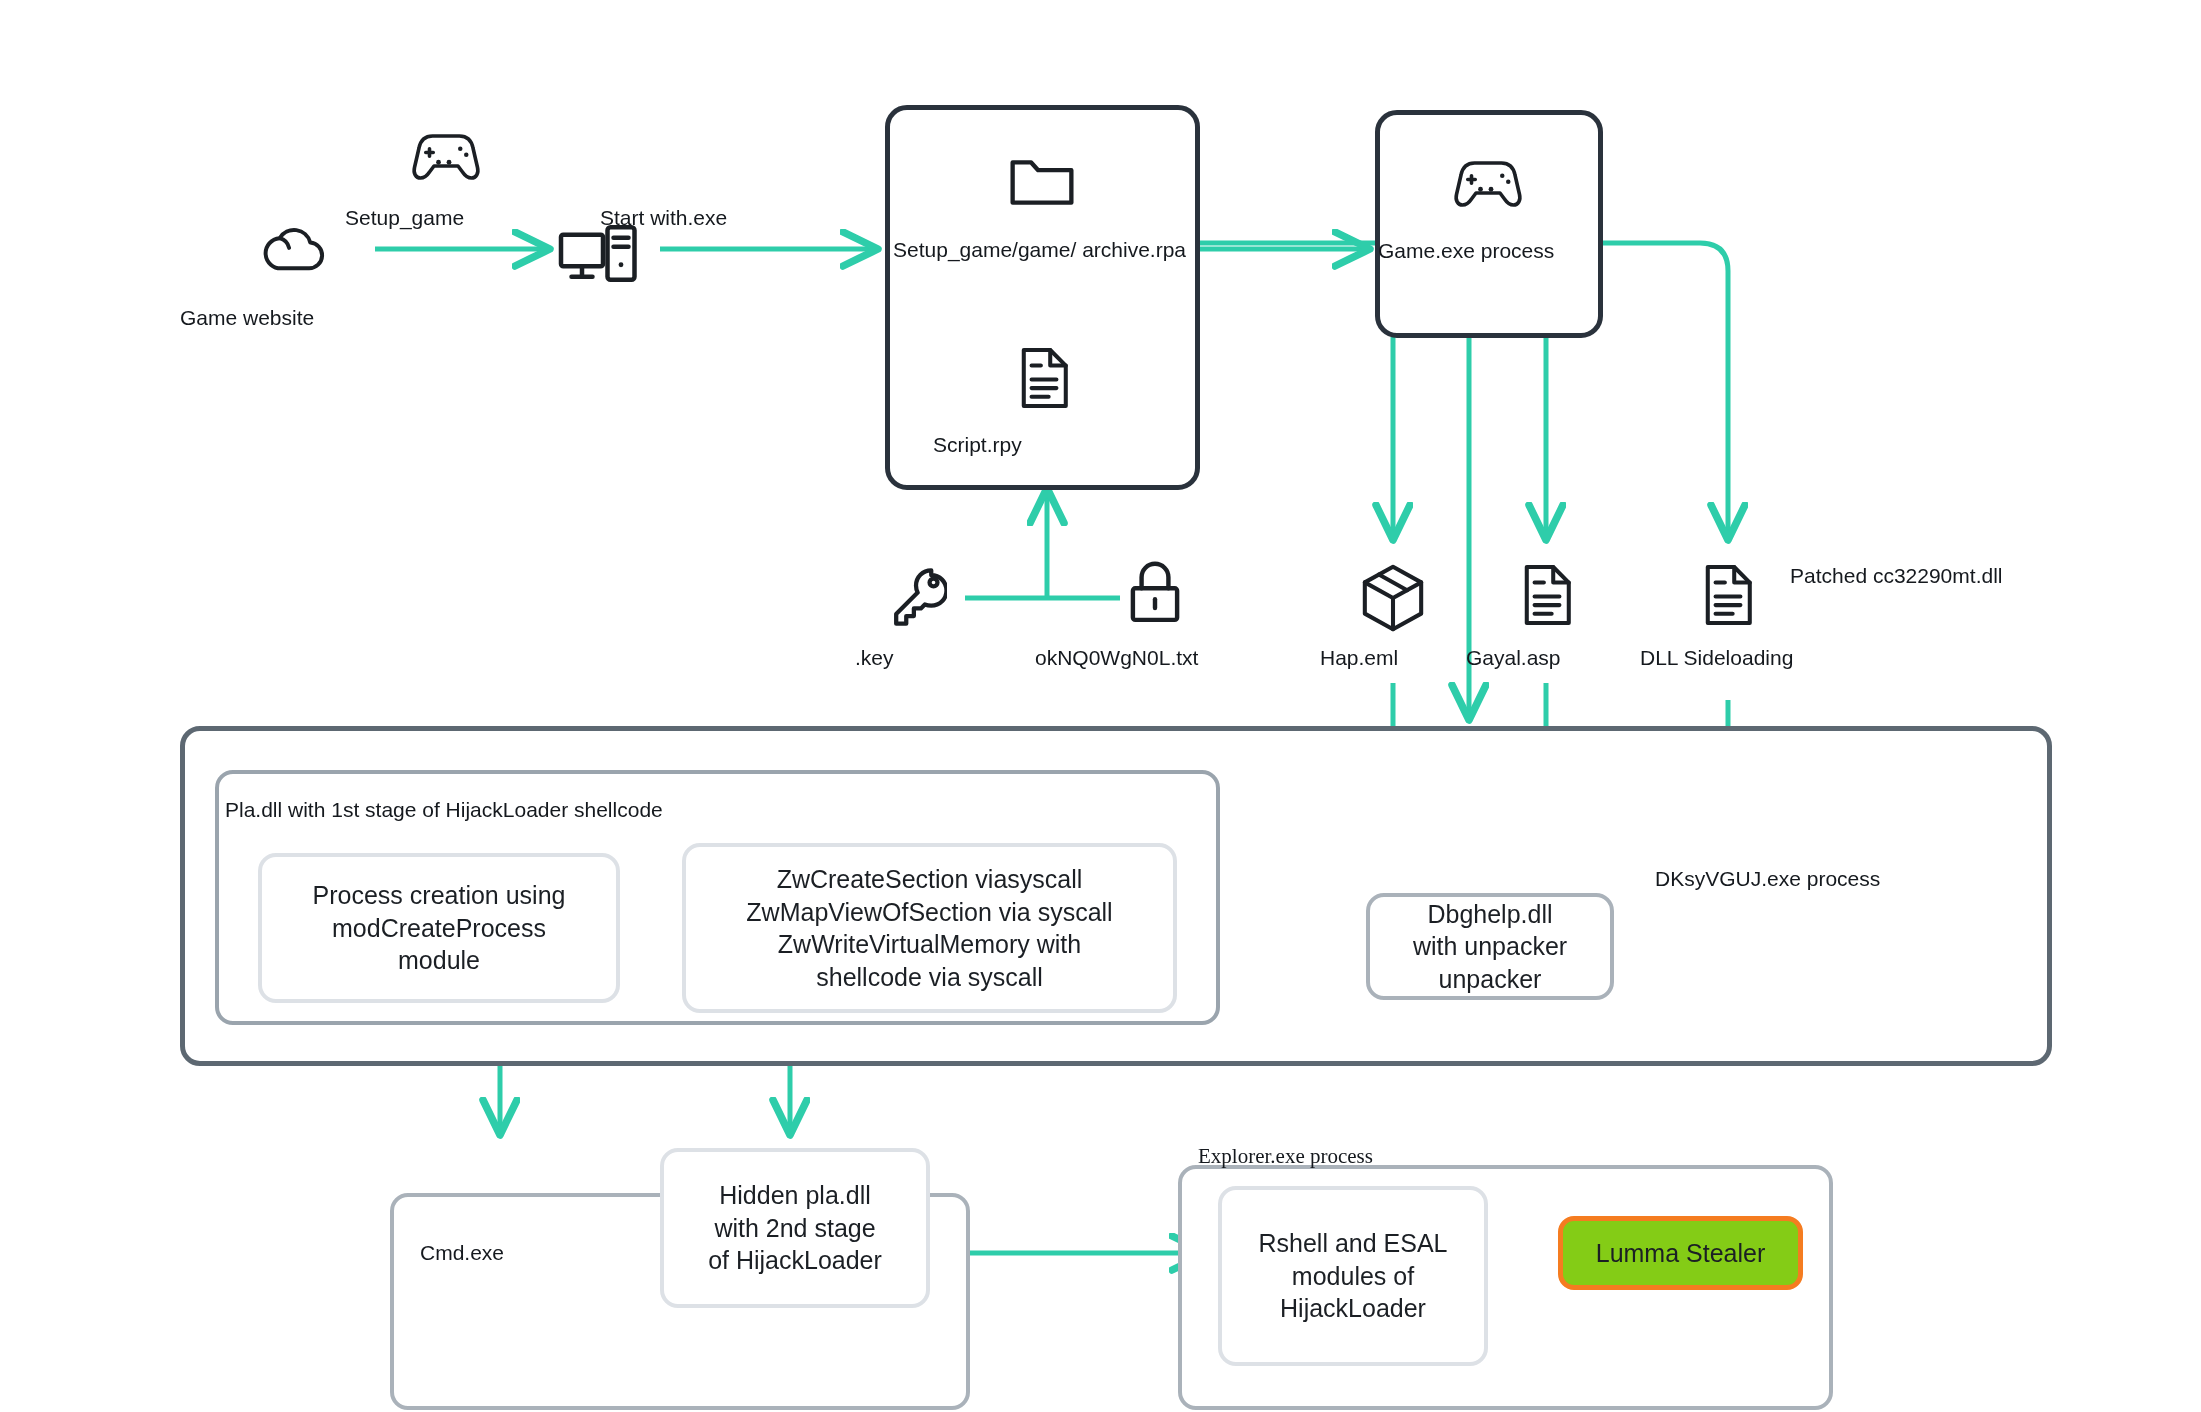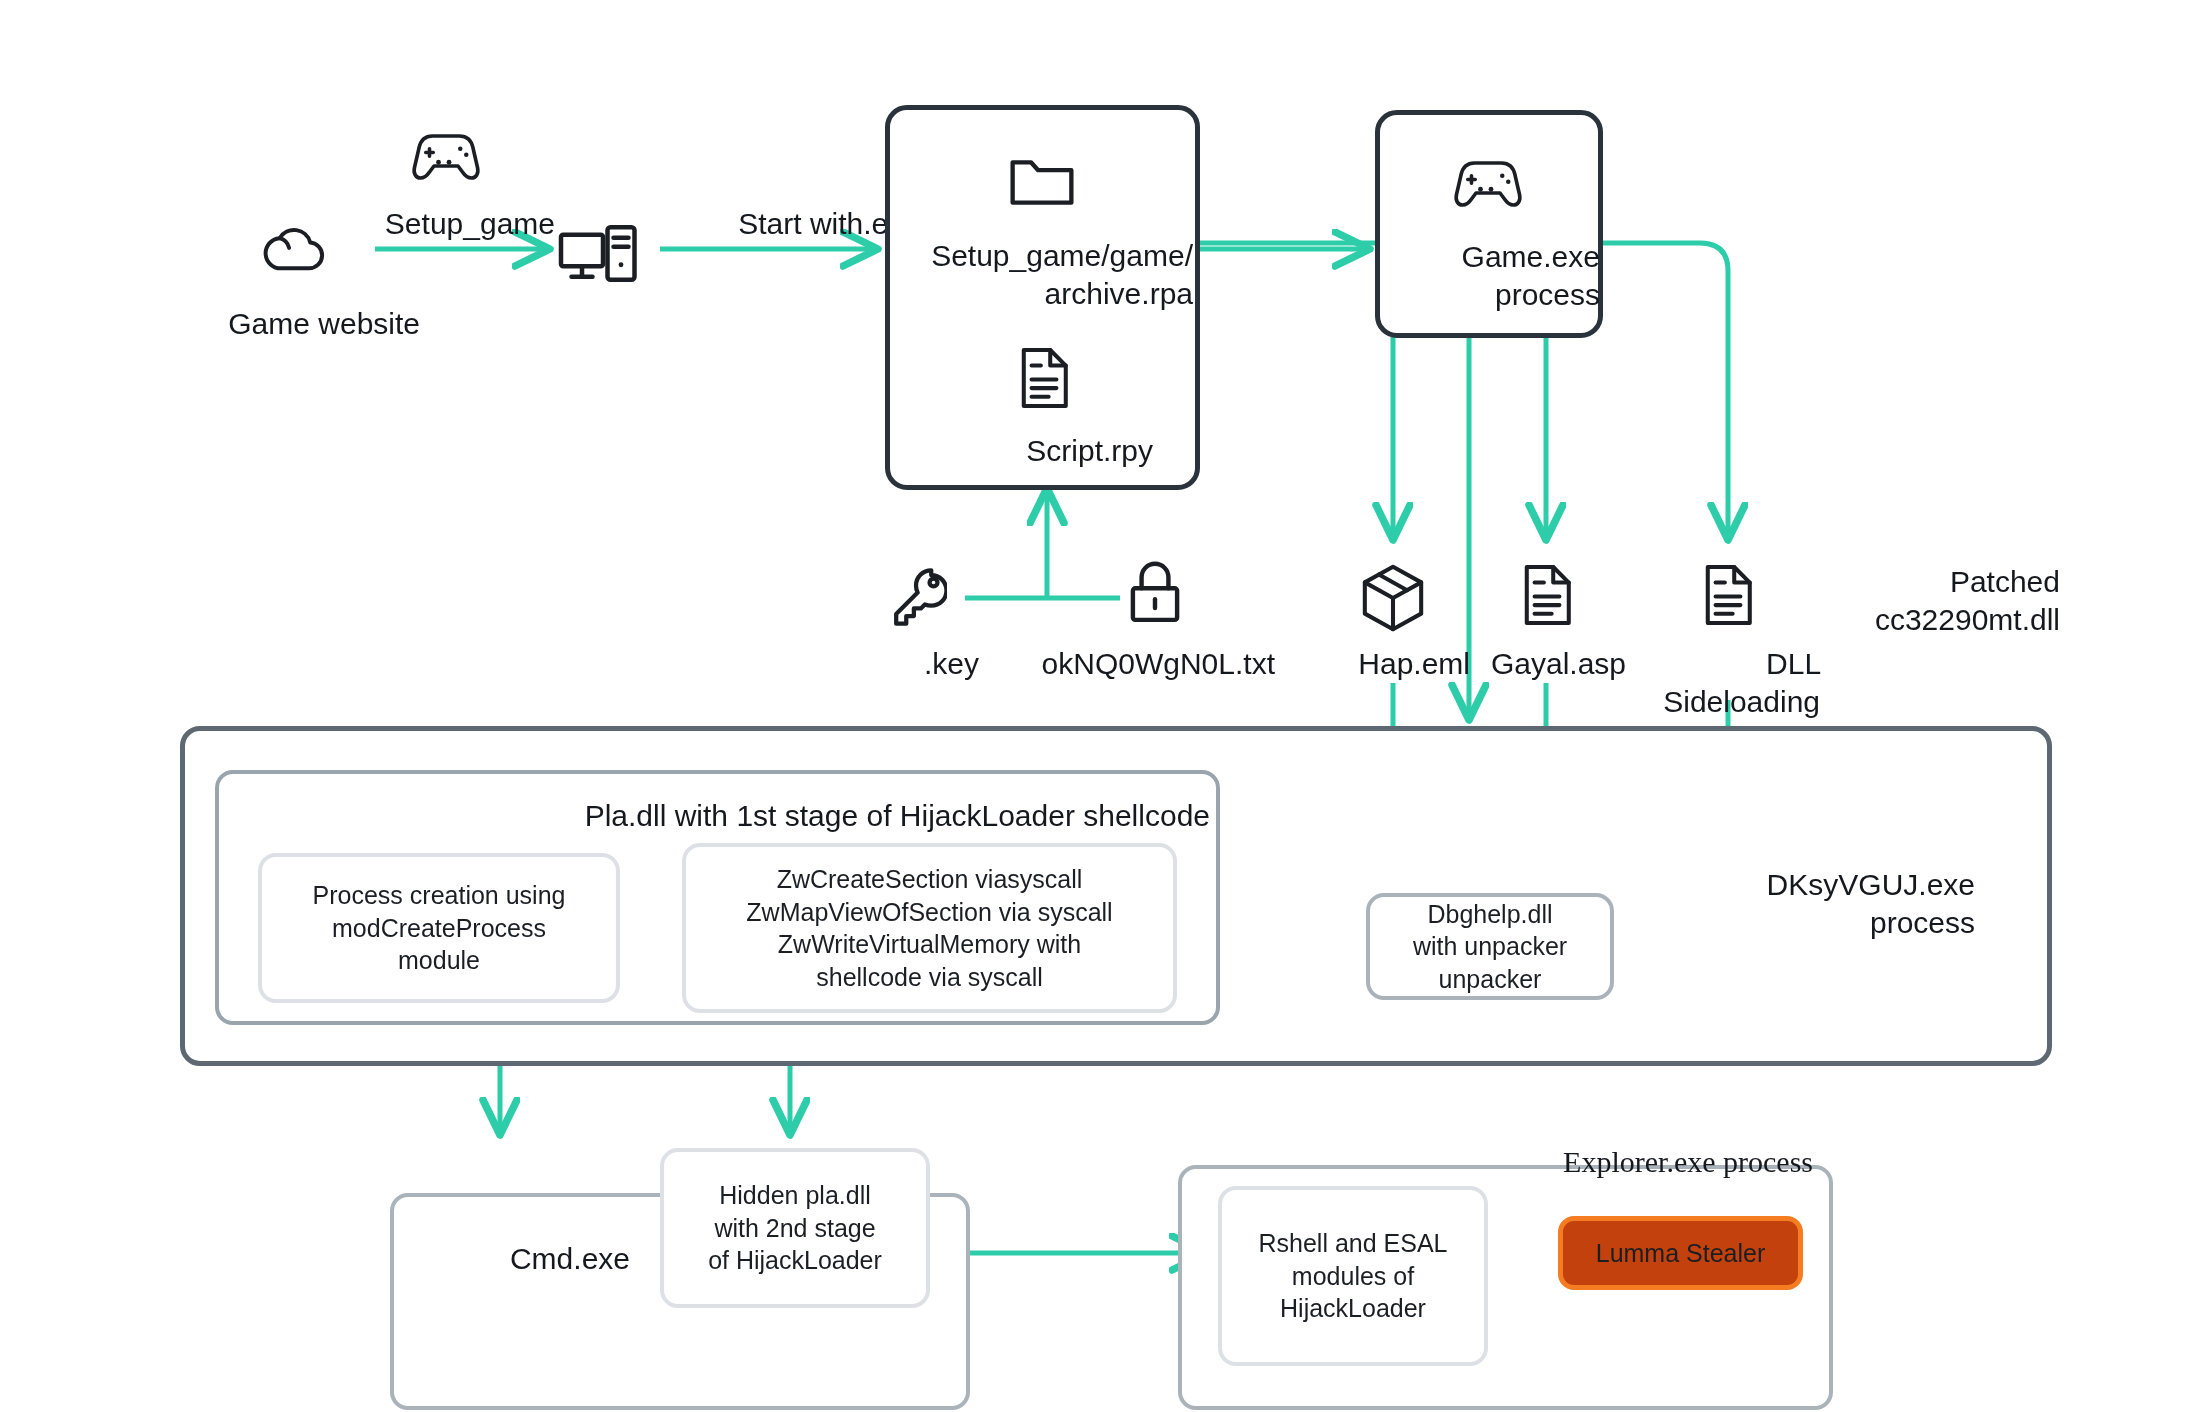--- a/index.html
+++ b/index.html
@@ -1,29 +1,29 @@
 <!DOCTYPE html>
 <html><head>
 <meta charset="utf-8">
 <style>
   html,body{margin:0;padding:0;background:#ffffff;}
   body{width:2201px;height:1412px;position:relative;overflow:hidden;
        font-family:"Liberation Sans","DejaVu Sans",sans-serif;color:#1b1f24;}
   #stage{position:absolute;left:0;top:0;width:2201px;height:1412px;}
   svg.wires{position:absolute;left:0;top:0;width:2201px;height:1412px;pointer-events:none;}
   .node{position:absolute;box-sizing:border-box;}
-  .lbl{position:absolute;text-align:right;line-height:1.28;font-size:30px;font-weight:400;color:#15191e;}
+  .lbl{position:absolute;text-align:left;line-height:1.28;font-size:21px;font-weight:400;color:#15191e;}
   .ico{position:absolute;}
   
   .darkbox{border:5px solid #2a323c;border-radius:22px;background:#fff;}
   .outerbox{border:5px solid #5d6872;border-radius:20px;background:#fff;}
   .midbox{border:4px solid #9aa4ad;border-radius:18px;background:#fff;}
   .lightbox{border:4px solid #dde1e6;border-radius:18px;background:#fff;}
   .greybox{border:4px solid #aab2ba;border-radius:18px;background:#fff;margin-top:48px;}
-  .orangebox{border:5px solid #f57c20;border-radius:16px;background:#c2410c;}
+  .orangebox{border:5px solid #f57c20;border-radius:16px;background:#84cc16;}
   .ctr{display:flex;align-items:center;justify-content:center;text-align:center;}
   .ctr span{display:block;line-height:1.3;font-size:25px;}
 </style>
 </head>
 <body>
 
 <div id="stage">
 
   <svg class="wires" viewBox="0 0 2201 1412">
     <defs>

